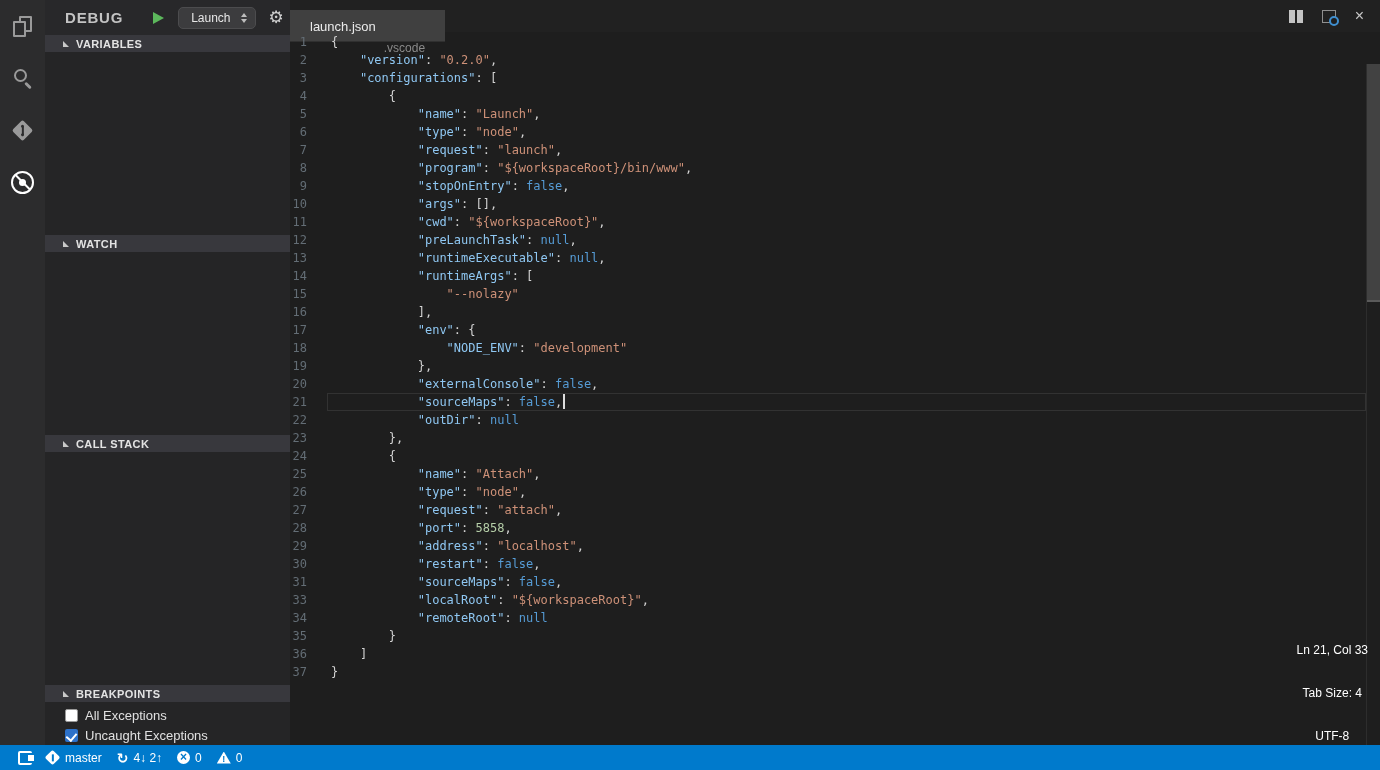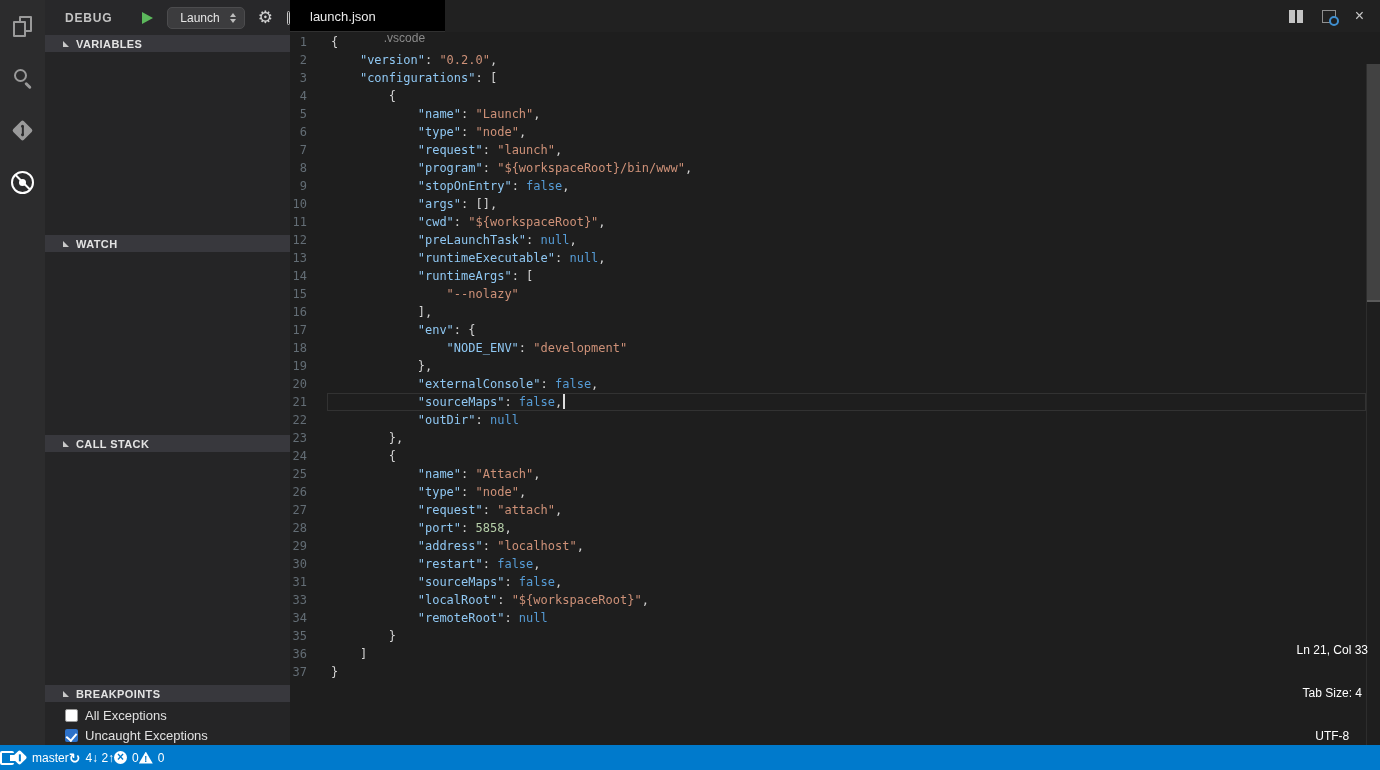--- a/index.html
+++ b/index.html
@@ -22,21 +22,21 @@
   .icon-git .br-line { position:absolute; left:6.5px; top:3px; width:2px; height:9px; background:#2c2c2d; transform:rotate(-45deg); }
   .icon-git .br-dot1 { position:absolute; left:3px; top:3px; width:3px; height:3px; border-radius:50%; background:#2c2c2d; }
   .icon-git .br-dot2 { position:absolute; right:3px; bottom:3px; width:3px; height:3px; border-radius:50%; background:#2c2c2d; }
   .icon-debug { position:relative; width:23px; height:23px; border:2px solid #ffffff; border-radius:50%; }
   .icon-debug .slash { position:absolute; left:-1px; top:8.5px; width:21px; height:2px; background:#ffffff; transform:rotate(45deg); }
   .icon-debug .bug { position:absolute; left:6px; top:6px; width:7px; height:7px; border-radius:50%; background:#ffffff; }
 
   
   .sidebar { position:absolute; left:45px; top:0; width:245px; height:745px; background:#252526; }
   .debug-toolbar { height:35px; display:flex; align-items:center; padding-left:20px; background:#28282a; }
-  .debug-title { font-size:12px; font-weight:bold; letter-spacing:0.8px; color:#c3c3c3; margin-right:30px; }
+  .debug-title { font-size:15px; font-weight:bold; letter-spacing:0.8px; color:#c3c3c3; margin-right:30px; }
   .play-btn { width:0; height:0; border-left:11px solid #5cb85c; border-top:6.5px solid transparent; border-bottom:6.5px solid transparent; cursor:pointer; margin-right:14px; }
   .config-dropdown { height:22px; background:#3c3c3e; border:1px solid #4c4c4e; border-radius:5px;
                      display:flex; align-items:center; padding:0 8px 0 12px; cursor:pointer; margin-right:13px; }
   .config-dropdown .lbl { font-size:12px; color:#e6e6e6; margin-right:10px; }
   .updown { display:flex; flex-direction:column; gap:2px; }
   .updown .up { width:0; height:0; border-bottom:4px solid #bdbdbd; border-left:3.5px solid transparent; border-right:3.5px solid transparent; }
   .updown .dn { width:0; height:0; border-top:4px solid #bdbdbd; border-left:3.5px solid transparent; border-right:3.5px solid transparent; }
   .gear { font-size:17px; color:#d0d0d0; cursor:pointer; margin-right:14px; line-height:1;
           font-family:"DejaVu Sans", sans-serif; }
   .icon-console { position:relative; width:18px; height:14px; border:1px solid #c5c5c5; border-radius:2px; cursor:pointer; }
@@ -55,22 +55,22 @@
   .cb { width:13px; height:13px; border-radius:2px; flex:none; }
   .cb.unchecked { background:#ffffff; border:1px solid #9a9a9a; }
   .cb.checked { background:#2d71c9; position:relative; }
   .cb.checked::after { content:""; position:absolute; left:3px; top:2px; width:5px; height:8px;
                        border:solid #ffffff; border-width:0 2px 2px 0; transform:rotate(40deg); }
   .bp-label { font-size:13px; color:#e0e0e0; }
 
   
   .editor-region { position:absolute; left:290px; top:0; width:1090px; height:745px; background:#1e1e1e; }
   .tab-bar { position:relative; height:32px; background:#212121; }
-  .tab { position:absolute; left:0; top:0; height:32px; display:flex; align-items:center; padding:0 20px;
-         background:#000000; box-shadow:inset 0 -1px 0 #303030; cursor:pointer; }
+  .tab { position:absolute; left:0; top:10px; height:32px; display:flex; align-items:center; padding:0 20px;
+         background:#404040; box-shadow:inset 0 -1px 0 #303030; cursor:pointer; }
   .tab-filename { font-size:13px; color:#eaeaea; }
   .tab-folder { font-size:12px; color:#8a8a8a; margin-left:8px;margin-top:44px; }
   .tab-actions { position:absolute; right:16px; top:0; height:32px; display:flex; align-items:center; gap:19px; }
   .icon-split { display:flex; gap:2px; cursor:pointer; }
   .icon-split i { display:block; width:6px; height:13px; background:#c4c4c4; }
   .icon-preview { position:relative; width:14px; height:13px; border:1px solid #8f8f8f; cursor:pointer; }
   .icon-preview::after { content:""; position:absolute; right:-4px; bottom:-4px; width:6px; height:6px;
                          border:2px solid #3f8fd0; border-radius:50%; background:#1e1e1e; }
   .icon-close { font-size:16px; color:#c8c8c8; cursor:pointer; line-height:1; }
 
@@ -89,21 +89,21 @@
   .cursor { display:inline-block; width:2px; height:15px; background:#dcdcdc; vertical-align:middle; margin-left:1px; position:relative; top:-1px; }
 
   .scrollbar-track { position:absolute; right:0; top:32px; width:14px; height:713px; border-left:1px solid rgba(255,255,255,0.07); }
   .scrollbar-thumb { position:absolute; right:0; top:0; width:13px; height:238px; background:#424242;
                      border-bottom:2px solid #5a5a5a; cursor:pointer; }
 
   
   .status-bar { position:absolute; left:0; bottom:0; width:1380px; height:25px; background:#007acc;
                 display:flex; align-items:center; justify-content:space-between;
                 color:#ffffff; font-size:12px; }
-  .sb-left { display:flex; align-items:flex-start; padding-left:0; }
+  .sb-left { display:flex; align-items:flex-start; gap:15px; padding-left:18px; }
   .sb-right { display:flex; align-items:center; gap:18px; padding-right:12px;flex-direction:column; }
   .sb-item { display:flex; align-items:center; gap:5px; cursor:pointer; height:25px; }
   .icon-frame { position:relative; width:14px; height:14px; border:2px solid #ffffff; border-radius:2px; }
   .icon-frame::after { content:""; position:absolute; width:6px; height:6px; background:#ffffff;
                        right:-4px; top:50%; transform:translateY(-50%); box-shadow:0 0 0 2px #007acc; }
   .icon-branch { position:relative; width:11px; height:11px; background:#ffffff; transform:rotate(45deg); border-radius:2px; margin-right:2px; }
   .icon-branch::after { content:""; position:absolute; left:4.5px; top:2px; width:2px; height:7px; background:#007acc; transform:rotate(-45deg); }
   .icon-sync { font-size:14px; font-weight:bold; line-height:1; font-family:"DejaVu Sans", sans-serif; }
   .icon-error { width:13px; height:13px; background:#ffffff; border-radius:50%; position:relative; }
   .icon-error::after { content:"×"; position:absolute; left:50%; top:50%; transform:translate(-50%,-54%);

